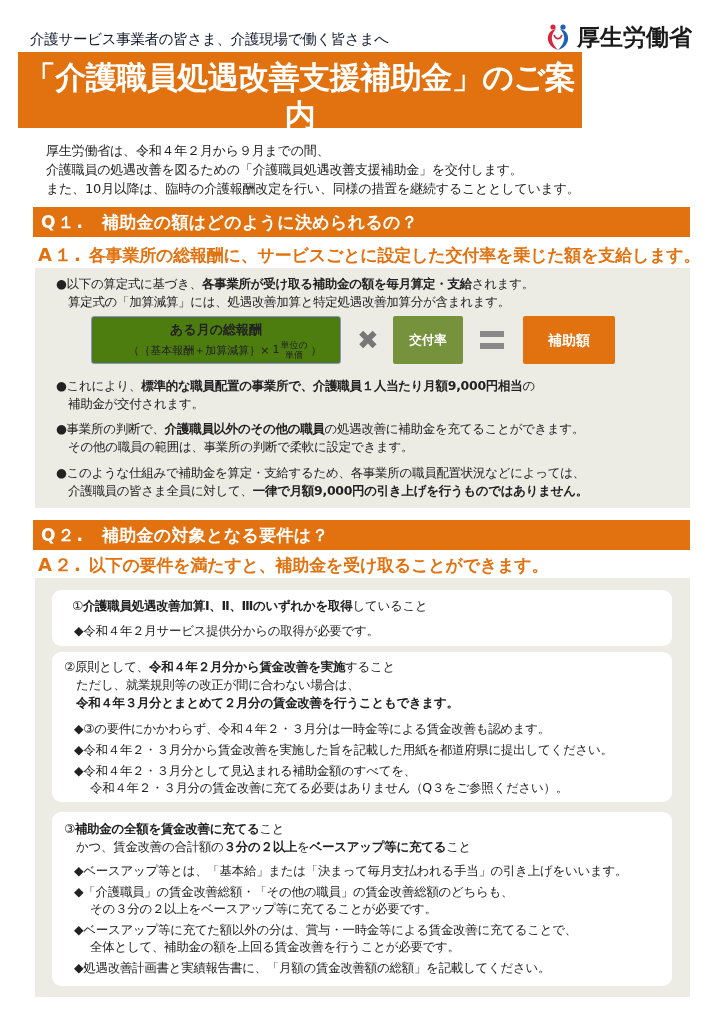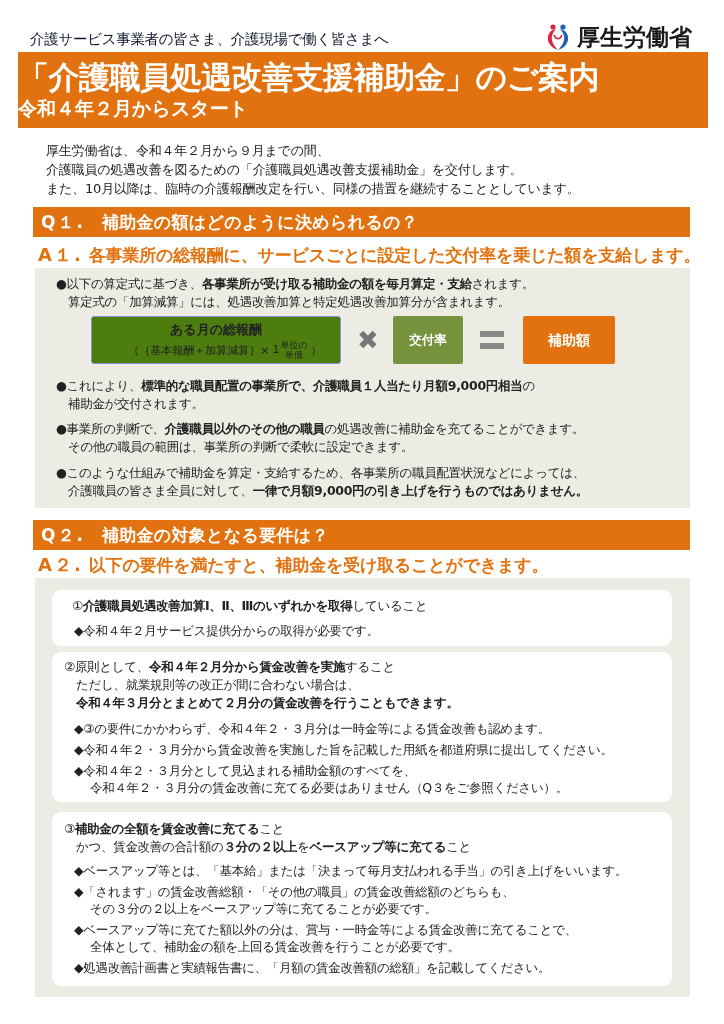--- a/index.html
+++ b/index.html
@@ -5,21 +5,21 @@
   * { box-sizing: border-box; margin: 0; padding: 0; }
   html, body { width: 724px; height: 1024px; background: #ffffff; overflow: hidden; }
   body { position: relative; font-family: "DejaVu Sans", "Liberation Sans", sans-serif; color: #222; }
   .abs { position: absolute; }
 
   .topline { left: 30px; top: 30px; font-size: 14.5px; color: #0f172a; letter-spacing: -0.3px; }
   .logo { left: 545px; top: 20px; height: 34px; display: flex; align-items: center; }
   .logo-mark { width: 26px; height: 28px; margin-right: 6px; }
   .logo-text { font-size: 23px; font-weight: bold; color: #1a1a1a; letter-spacing: 0px; }
 
-  .banner { left: 18px; top: 52px; width: 690px; height: 76px; background: #e2720f; color: #fff; }
+  .banner { left: 18px; top: 52px; width: 564px; height: 76px; background: #e2720f; color: #fff; text-align: center; }
   .banner-title { font-size: 31px; font-weight: bold; margin-top: 6px; letter-spacing: -0.5px; line-height: 38px; }
   .banner-sub { font-size: 19px; font-weight: bold; line-height: 24px; margin-top: 0px; }
 
   .intro { left: 46px; top: 141px; font-size: 13px; line-height: 19px; color: #222; letter-spacing: -0.2px; }
 
   .qbar { left: 33px; width: 657px; height: 30px; background: #e2720f; color: #fff; font-size: 17px; font-weight: bold; padding-left: 8px; line-height: 30px; letter-spacing: 0.3px; }
   .qbar .qn { letter-spacing: 2px; margin-right: 17px; }
   .ans { left: 38px; font-weight: bold; color: #e2720f; display: flex; align-items: baseline; }
   .ans .an { font-size: 18px; letter-spacing: 2px; margin-right: 6px; }
   .ans .at { font-size: 17px; letter-spacing: -0.2px; text-align: center; }
@@ -156,18 +156,18 @@
 </div>
 
 <div class="card" style="top:812px; height:174px;">
   <div class="card-line" style="left:12px; top:8px;">
     <span>③</span><b>補助金の全額を賃金改善に充てる</b><span>こと</span>
   </div>
   <div class="card-line" style="left:24px; top:26px;">
     <span>かつ、賃金改善の合計額の</span><b>３分の２以上</b><span>を</span><b>ベースアップ等に充てる</b><span>こと</span>
   </div>
   <div class="card-line" style="left:22px; top:50px;">◆ベースアップ等とは、「基本給」または「決まって毎月支払われる手当」の引き上げをいいます。</div>
-  <div class="card-line" style="left:22px; top:71px;">◆「されます」の賃金改善総額・「その他の職員」の賃金改善総額のどちらも、</div>
+  <div class="card-line" style="left:22px; top:71px;">◆「介護職員」の賃金改善総額・「その他の職員」の賃金改善総額のどちらも、</div>
   <div class="card-line" style="left:38px; top:88px;">その３分の２以上をベースアップ等に充てることが必要です。</div>
   <div class="card-line" style="left:22px; top:109px;">◆ベースアップ等に充てた額以外の分は、賞与・一時金等による賃金改善に充てることで、</div>
   <div class="card-line" style="left:38px; top:126px;">全体として、補助金の額を上回る賃金改善を行うことが必要です。</div>
   <div class="card-line" style="left:22px; top:147px;">◆処遇改善計画書と実績報告書に、「月額の賃金改善額の総額」を記載してください。</div>
 </div>
 
 </body></html>

